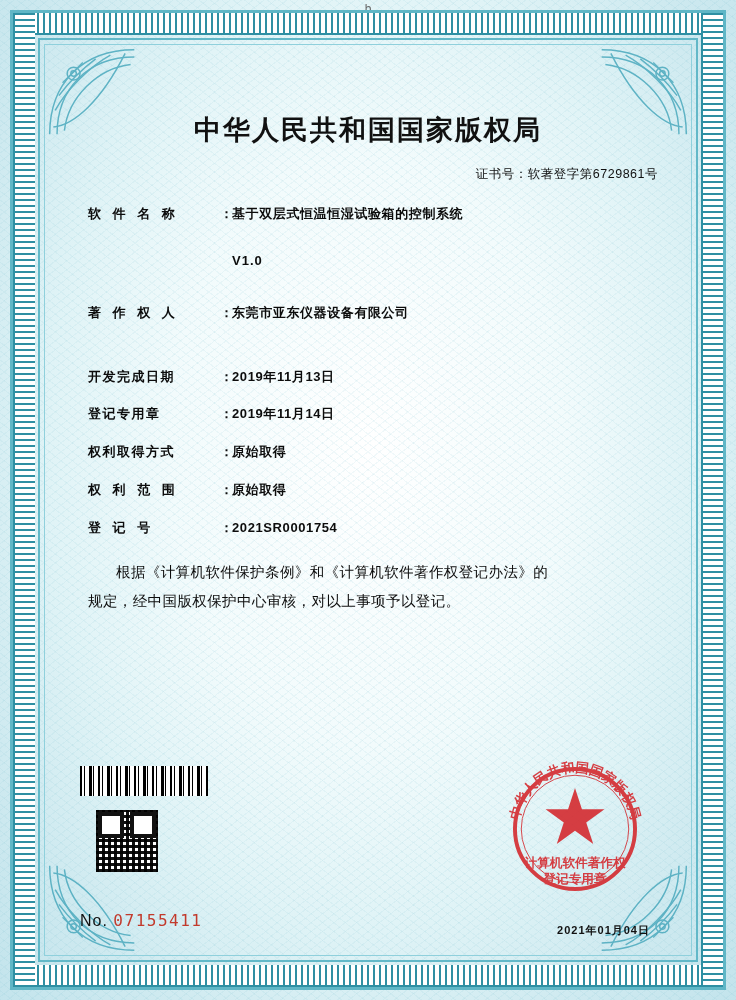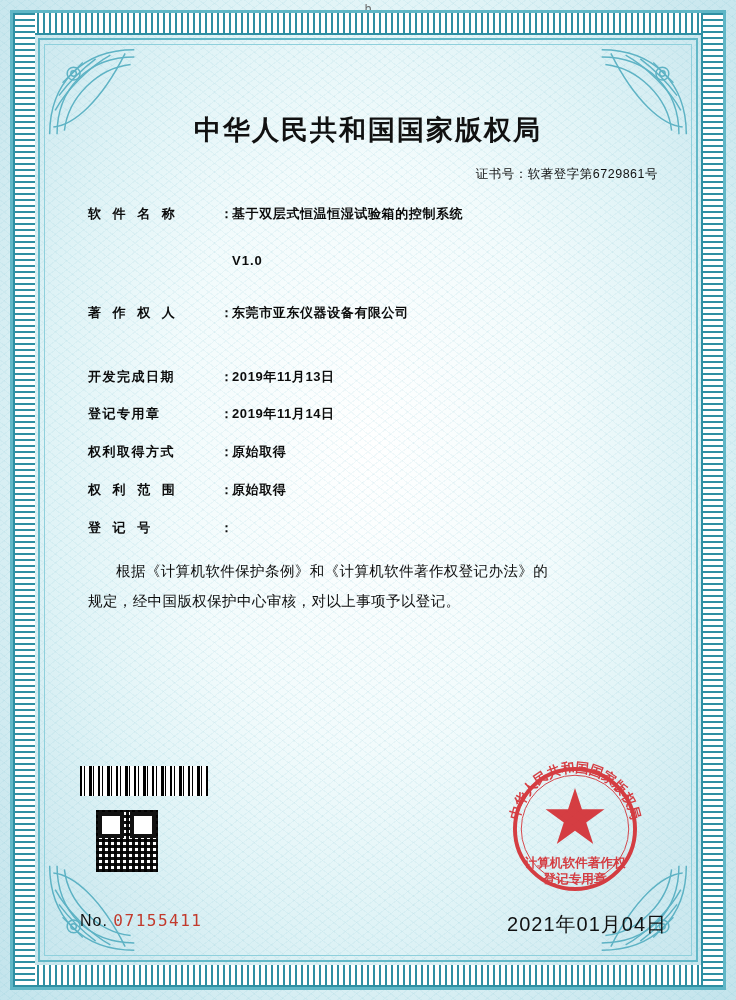--- a/index.html
+++ b/index.html
@@ -226,25 +226,25 @@
     color: #111;
     letter-spacing: 1px;
   }
   .serial .num {
     color: #c23a2c;
     font-family: "DejaVu Sans Mono", monospace;
     letter-spacing: 1.5px;
   }
   .issue-date {
     position: absolute;
-    right: 69px;
+    right: 86px;
     bottom: 62px;
-    font-size: 20px;
+    font-size: 11px;
     color: #111;
-    font-weight: 400;
+    font-weight: 700;
     letter-spacing: 1px;
   }
 
   
   .seal {
     position: absolute;
     right: 82px;
     bottom: 92px;
     width: 158px;
     height: 158px;
@@ -376,20 +376,21 @@
 
       <div class="field-row">
         <div class="field-label">权 利 范 围</div>
         <div class="field-colon">：</div>
         <div class="field-value">原始取得</div>
       </div>
 
       <div class="field-row">
         <div class="field-label">登 记 号</div>
         <div class="field-colon">：</div>
+        <div class="field-value">2021SR0001754</div>
       </div>
 
     </div>
 
     <div class="statement">
       <div>
         <span class="indent"></span><span>根据《计算机软件保护条例》和《计算机软件著作权登记办法》的</span>
       </div>
       <div>规定，经中国版权保护中心审核，对以上事项予以登记。</div>
     </div>

